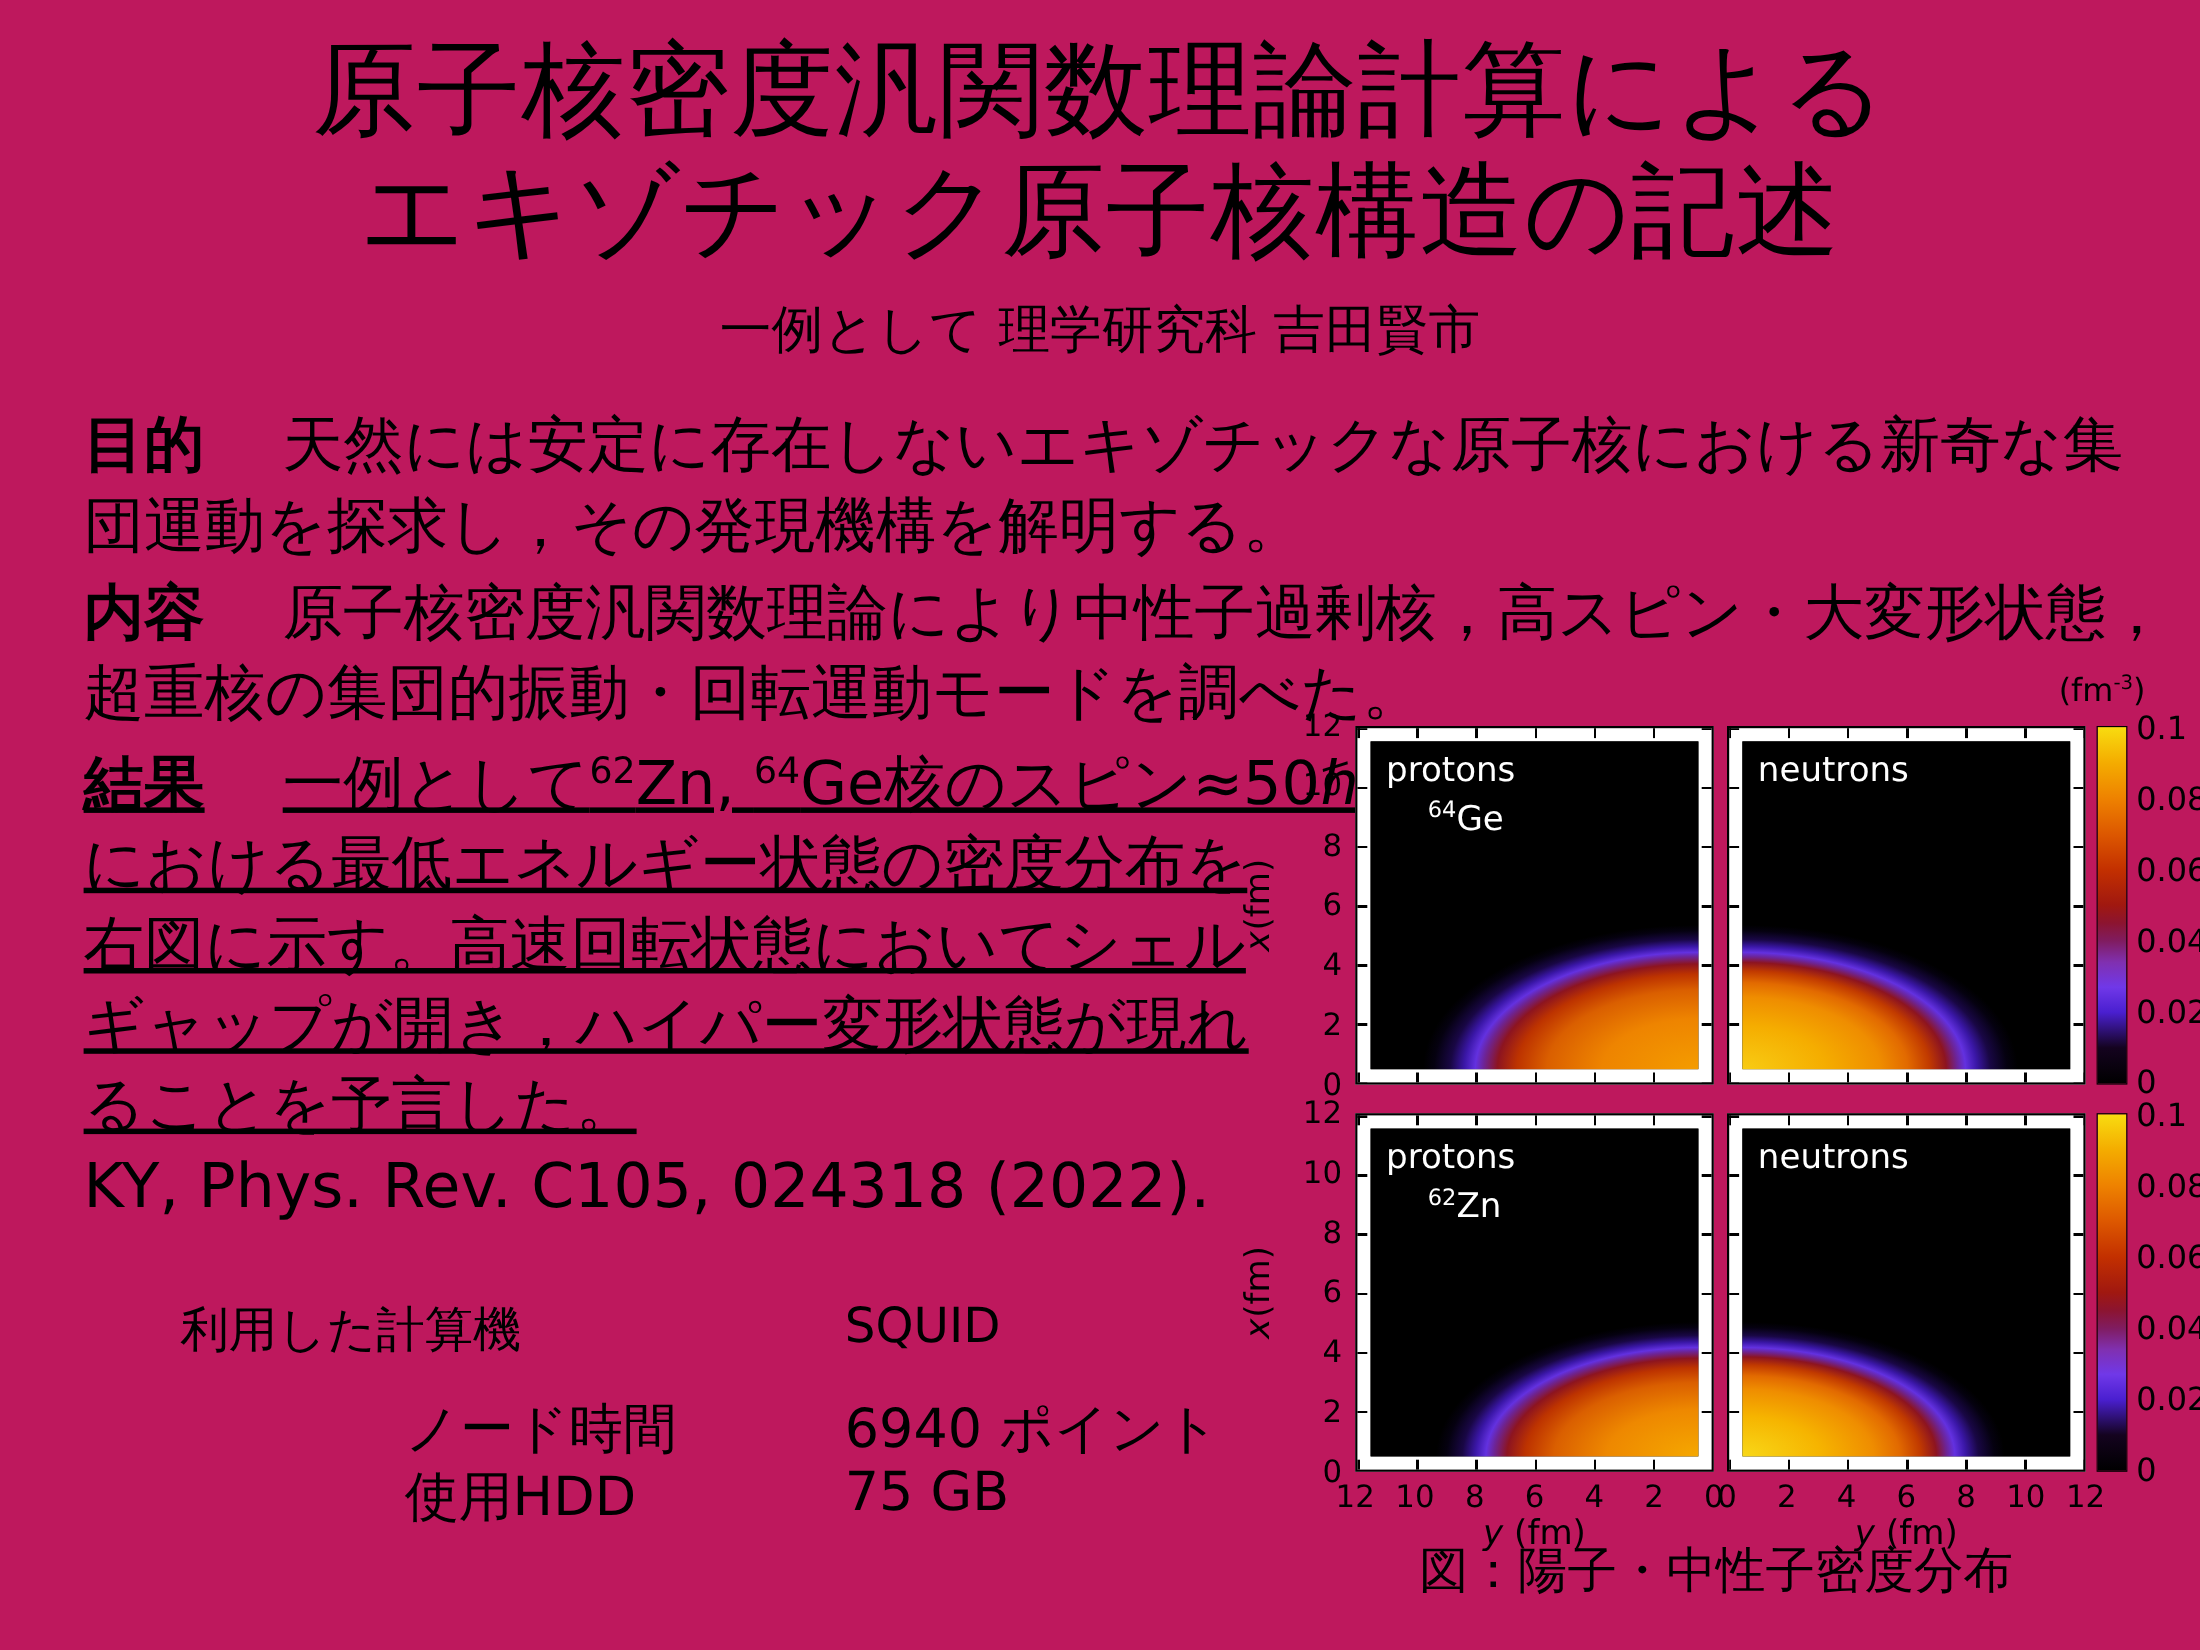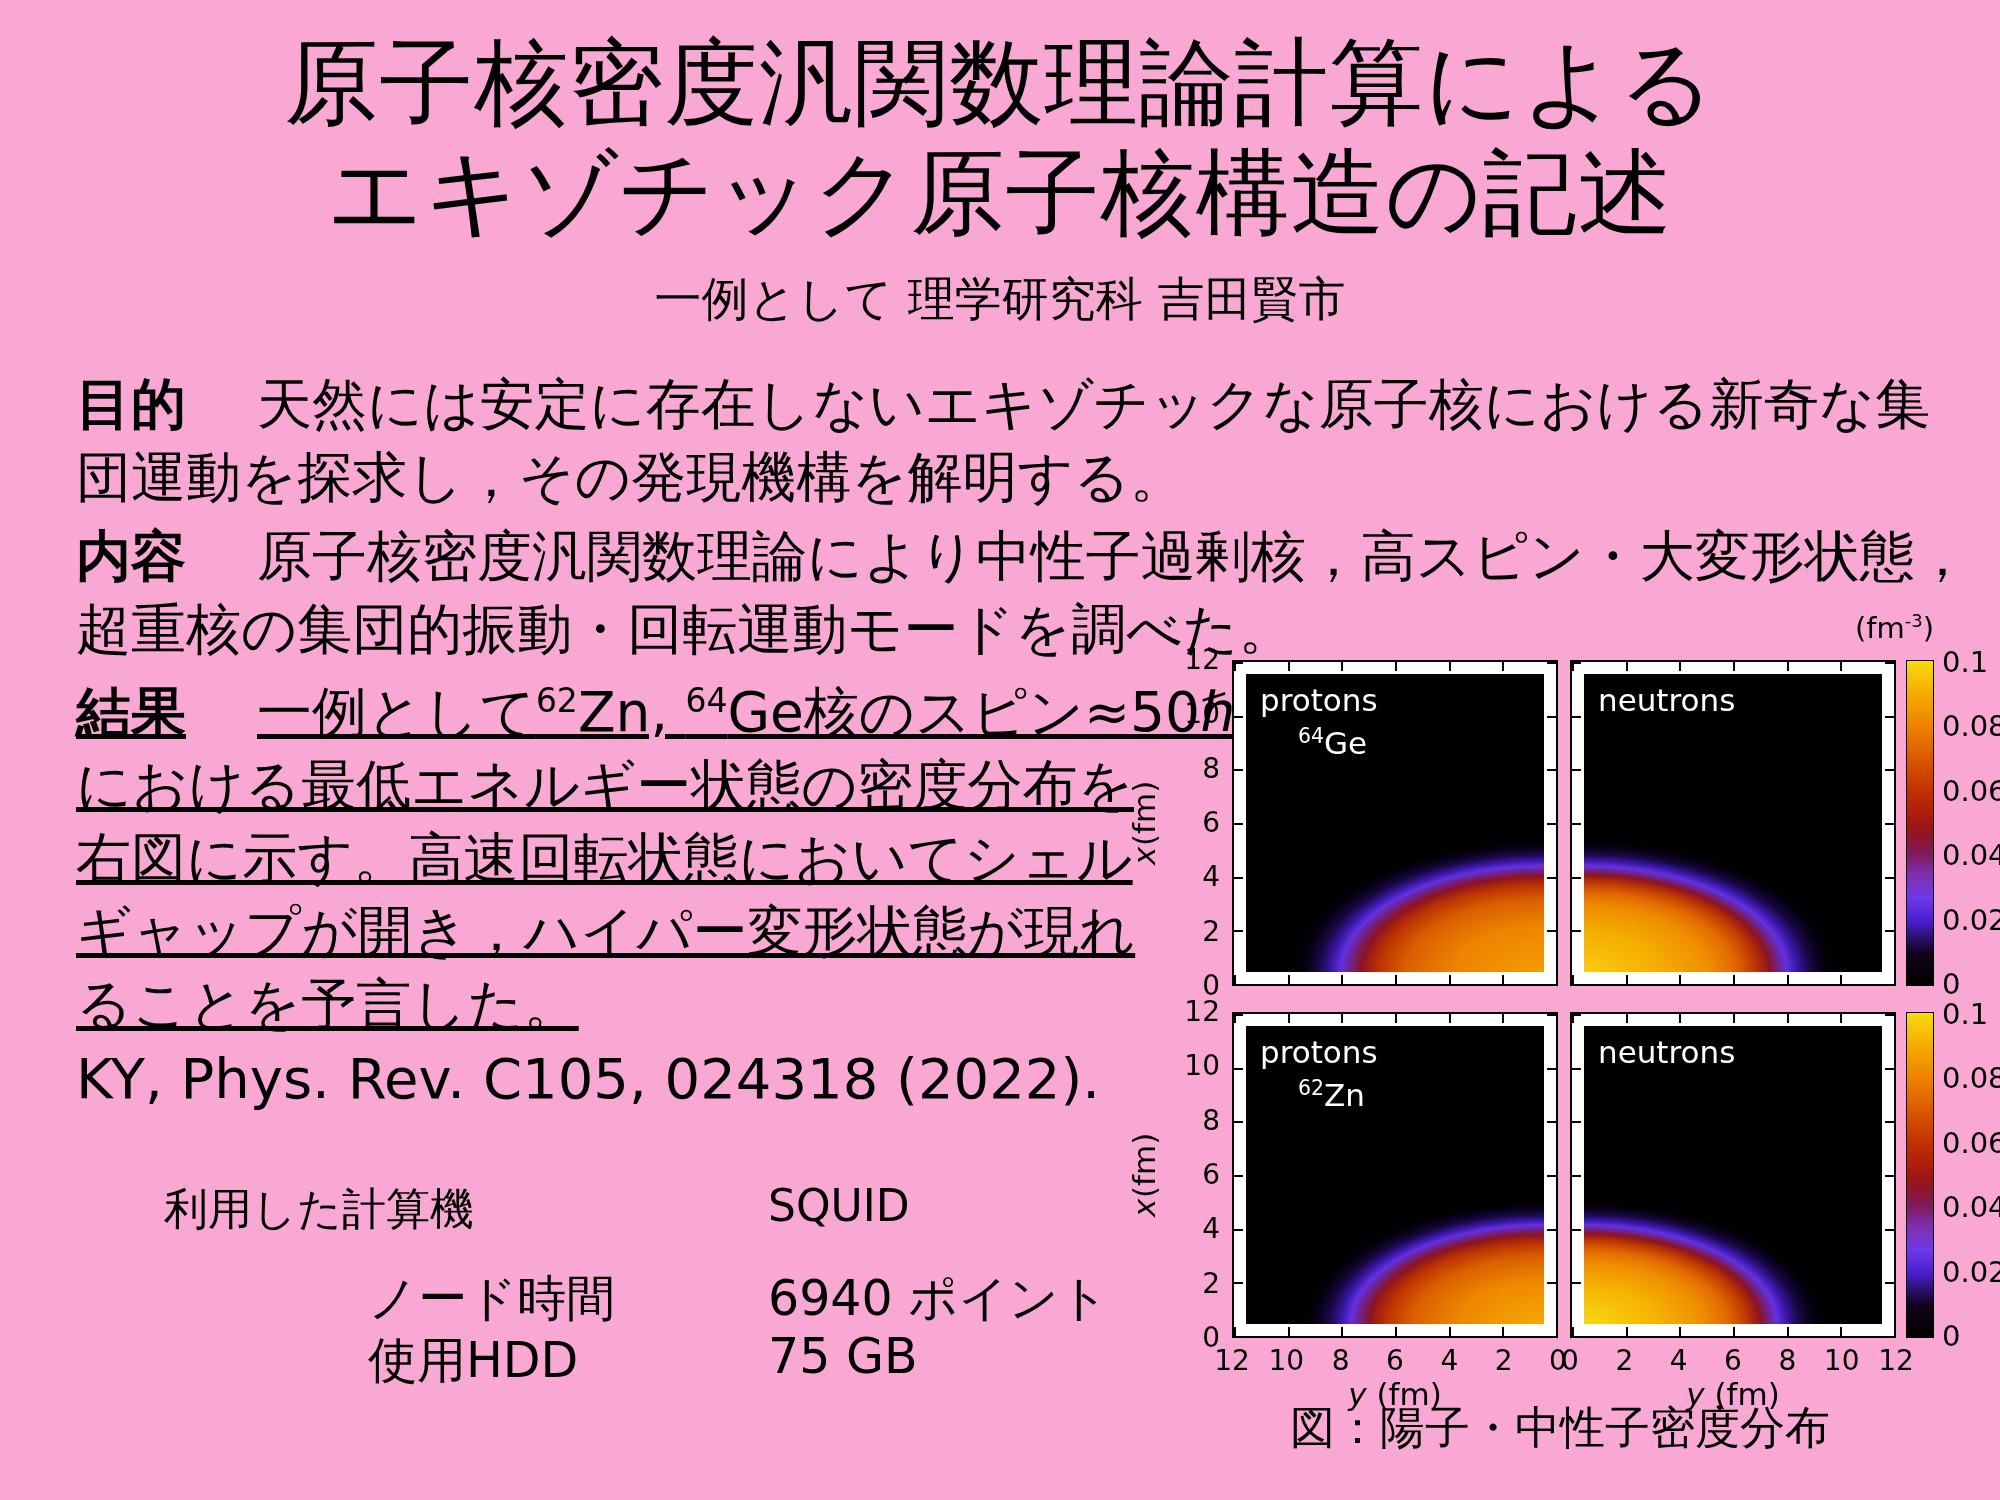--- a/index.html
+++ b/index.html
@@ -1,17 +1,17 @@
 <!DOCTYPE html>
 <html><head>
 <meta charset="utf-8">
 <style>
   html,body{margin:0;padding:0;background:#888;}
   .slide{
-    position:relative;width:2000px;height:1500px;background:#f9a8d4;
+    position:relative;width:2000px;height:1500px;background:#be185d;
     font-family:"DejaVu Sans","Liberation Sans",sans-serif;color:#000;overflow:hidden;
   }
   
   .title{position:absolute;top:28px;left:0;width:2000px;text-align:center;
          font-size:94px;line-height:1.17;letter-spacing:1px;white-space:nowrap;}
   .author{position:absolute;top:268px;left:0;width:2000px;text-align:center;font-size:47px;}
   
   .para{position:absolute;left:76px;font-size:55px;line-height:1.327;white-space:nowrap;}
   .plabel-b{font-weight:700;margin-right:71px;}
   .para sup{font-size:60%;vertical-align:super;letter-spacing:0;}
@@ -19,21 +19,21 @@
   
   .machine{position:absolute;left:164px;top:1180px;width:1000px;}
   .mrow{position:absolute;left:0;white-space:nowrap;}
   .mrow .mvalue{position:absolute;left:604px;}
   .mrow1{top:0;font-size:44px;}
   .mrow2{top:86px;font-size:49px;}
   .mrow3{top:148px;font-size:49px;}
   .mind{padding-left:204px;}
   
   .figure-caption{position:absolute;left:1190px;top:1398px;width:740px;text-align:center;font-size:45px;}
-  .unitlab{position:absolute;left:1855px;top:610px;width:112px;text-align:left;font-size:29px;}
+  .unitlab{position:absolute;left:1855px;top:610px;width:112px;text-align:center;font-size:29px;}
   .supu{font-size:62%;vertical-align:super;}
   .panel{position:absolute;width:322px;height:322px;background:#fff;border:2px solid #000;}
   .ticks{position:absolute;inset:0;pointer-events:none;
     background-image:
       repeating-linear-gradient(90deg,#000 0 2px,transparent 2px 53.67px),
       repeating-linear-gradient(90deg,#000 0 2px,transparent 2px 53.67px),
       repeating-linear-gradient(180deg,#000 0 2px,transparent 2px 53.67px),
       repeating-linear-gradient(180deg,#000 0 2px,transparent 2px 53.67px);
     background-size:100% 9px,100% 9px,9px 100%,9px 100%;
     background-position:0 0,0 100%,0 0,100% 0;

